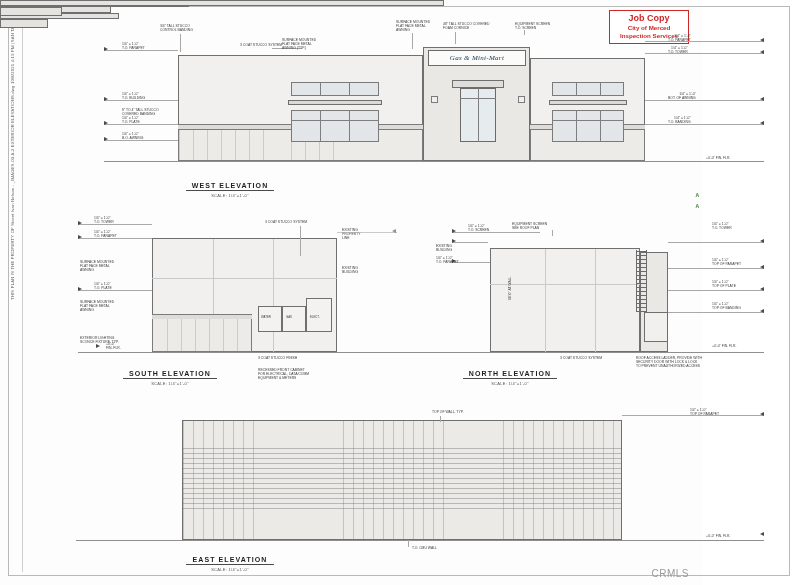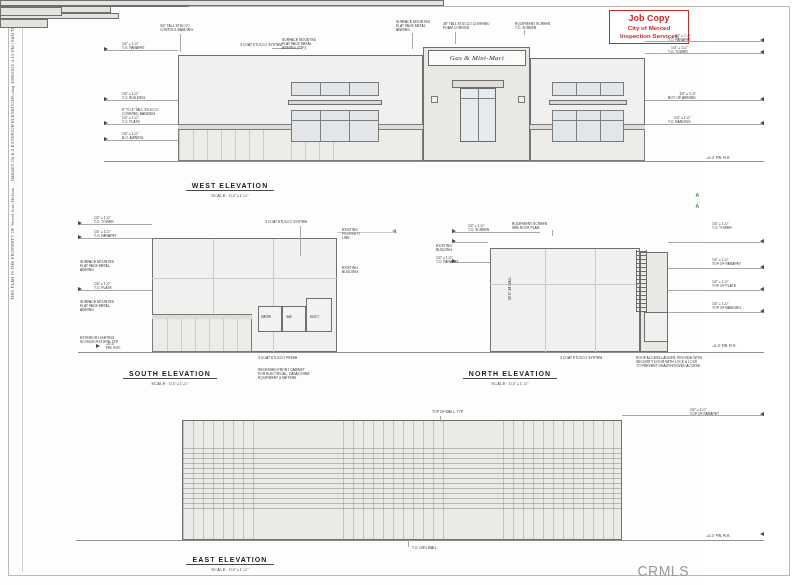--- a/index.html
+++ b/index.html
@@ -31,21 +31,21 @@
   }
   .job-stamp .t1{color:#cf2626;font-weight:bold;font-size:9px;line-height:11px;}
   .job-stamp .t2{color:#cf2626;font-size:6.2px;line-height:8px;font-weight:bold;}
   .job-stamp .t3{color:#cf2626;font-size:6.2px;line-height:8px;font-weight:bold;}
   
   .right-mark{
     position:absolute;right:4px;font-size:5px;color:#3a7d3a;font-weight:bold;
   }
   
   .watermark{
-    position:absolute;right:14px;bottom:6px;font-size:14px;color:#9a9a9a;
+    position:absolute;right:14px;bottom:6px;font-size:10px;color:#9a9a9a;
     letter-spacing:.5px;
     margin-left:34px;
   }
   
   .elev{position:absolute;}
   .ground-line{position:absolute;background:#8f8f8f;height:1px;}
   .thin{position:absolute;background:#c9c9c9;height:1px;}
   .vthin{position:absolute;background:#c9c9c9;width:1px;}
   .title-block{position:absolute;text-align:center;}
   .title-block .tname{

